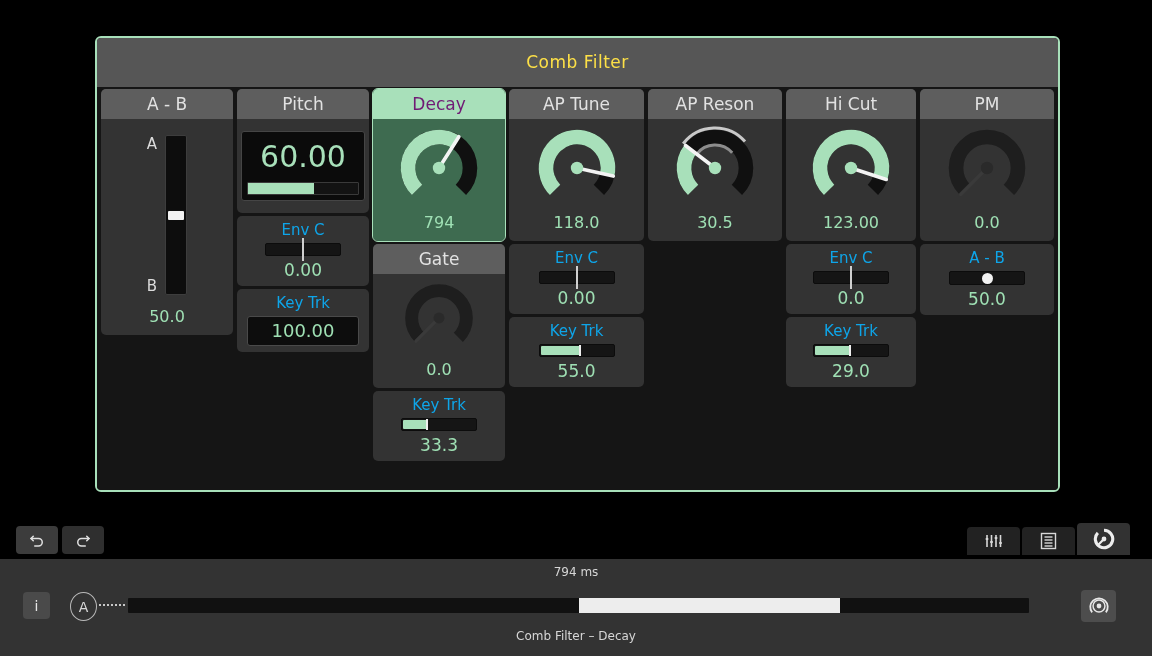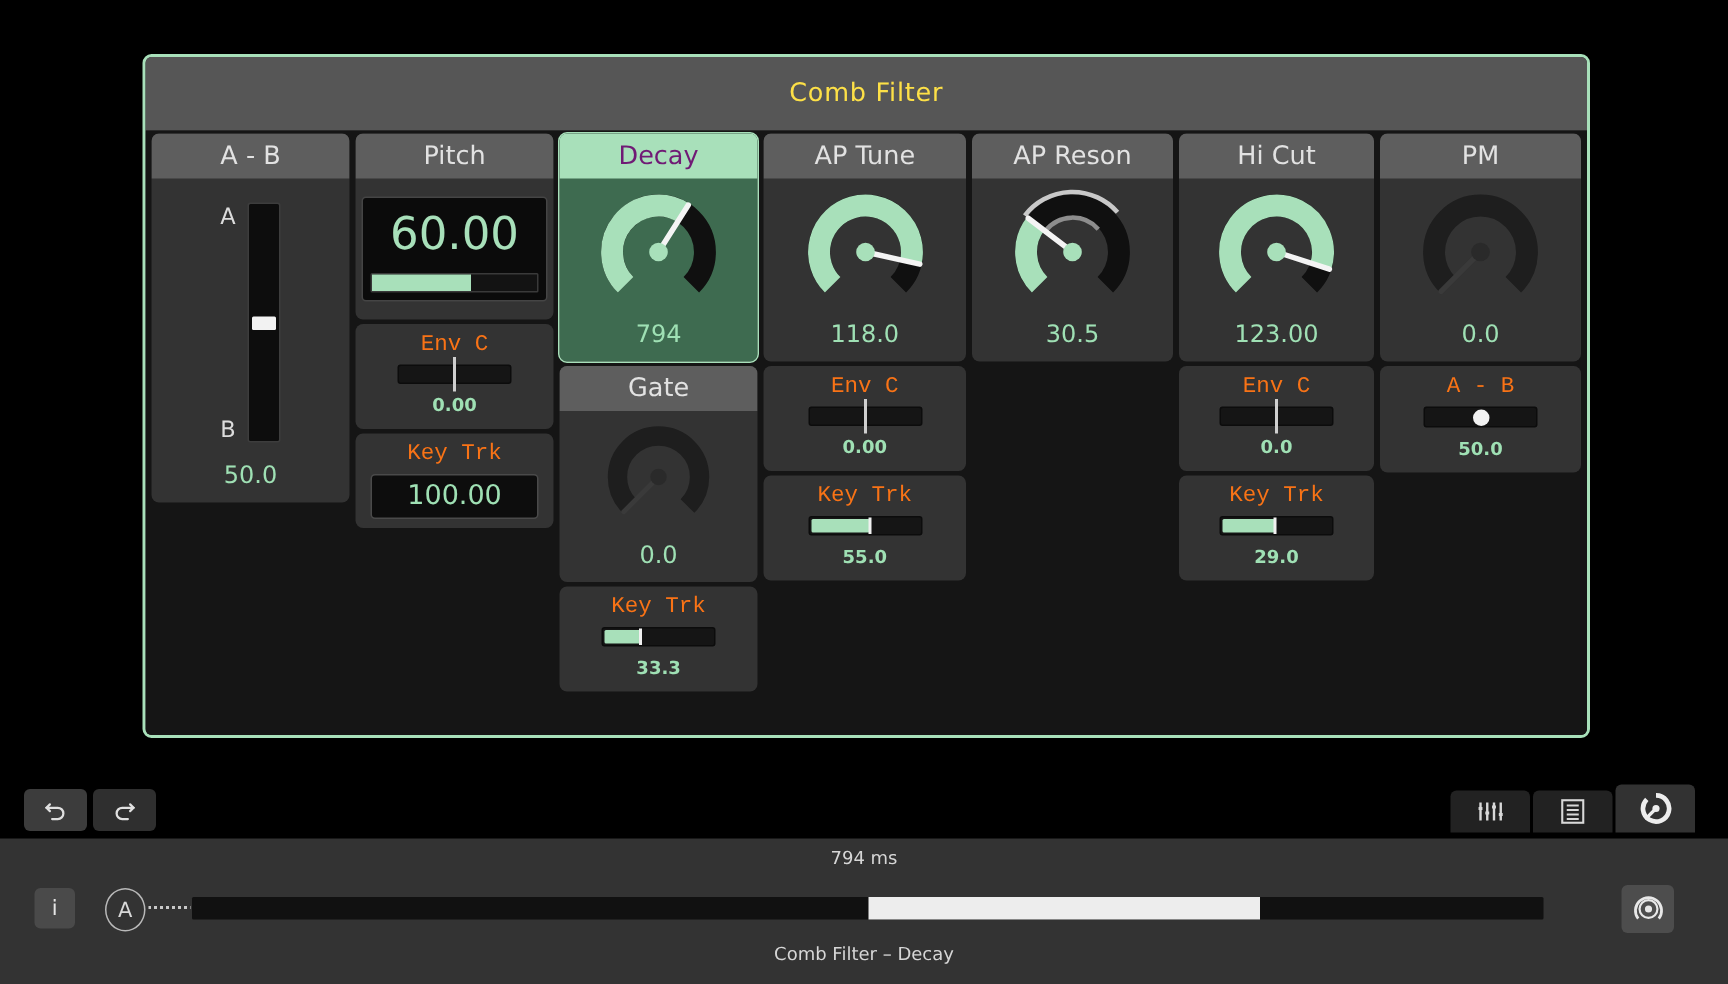--- a/index.html
+++ b/index.html
@@ -24,26 +24,26 @@
   .module{background:#333333;border-radius:5px;overflow:hidden;}
   .module.accent{background:#3e6b50;outline:1px solid #a8e0ba;}
   .mod-head{height:30px;line-height:30px;text-align:center;background:#5e5e5e;
             color:#e2e2e2;font-size:17px;}
   .mod-head.accent{background:#a8e0ba;color:#701a75;}
   .mod-body{padding:6px 4px 8px 4px;display:flex;flex-direction:column;
             align-items:center;justify-content:center;}
 
   .val{color:#9fe0b4;font-size:16px;line-height:20px;text-align:center;
        font-family:"DejaVu Sans","Liberation Sans",sans-serif;}
-  .val.small{font-size:12px;font-weight:bold;}
+  .val.small{font-size:17px;}
 
   
   .sub{background:#333333;border-radius:5px;padding:5px 6px 6px 6px;
        display:flex;flex-direction:column;align-items:center;gap:4px;}
-  .sub-label{color:#f97316;font-size:15px;line-height:18px;font-family:Liberation Mono, monospace;}
+  .sub-label{color:#0ea5e9;font-size:15px;line-height:18px;}
 
   
   .hbar{position:relative;width:76px;height:13px;background:#151515;
         border-radius:2px;border:1px solid #0c0c0c;box-sizing:border-box;}
   .hbar .fill{position:absolute;left:1px;top:1px;bottom:1px;background:#a8e0ba;
         border-radius:1px;}
   .hbar .thumb{position:absolute;top:0;bottom:0;width:2px;background:#f0f0f0;}
   .hbar .centertick{position:absolute;left:50%;top:-6px;bottom:-6px;width:2px;
         margin-left:-1px;background:#cfcfcf;}
   .hbar .dot{position:absolute;top:50%;width:11px;height:11px;margin-top:-5.5px;

